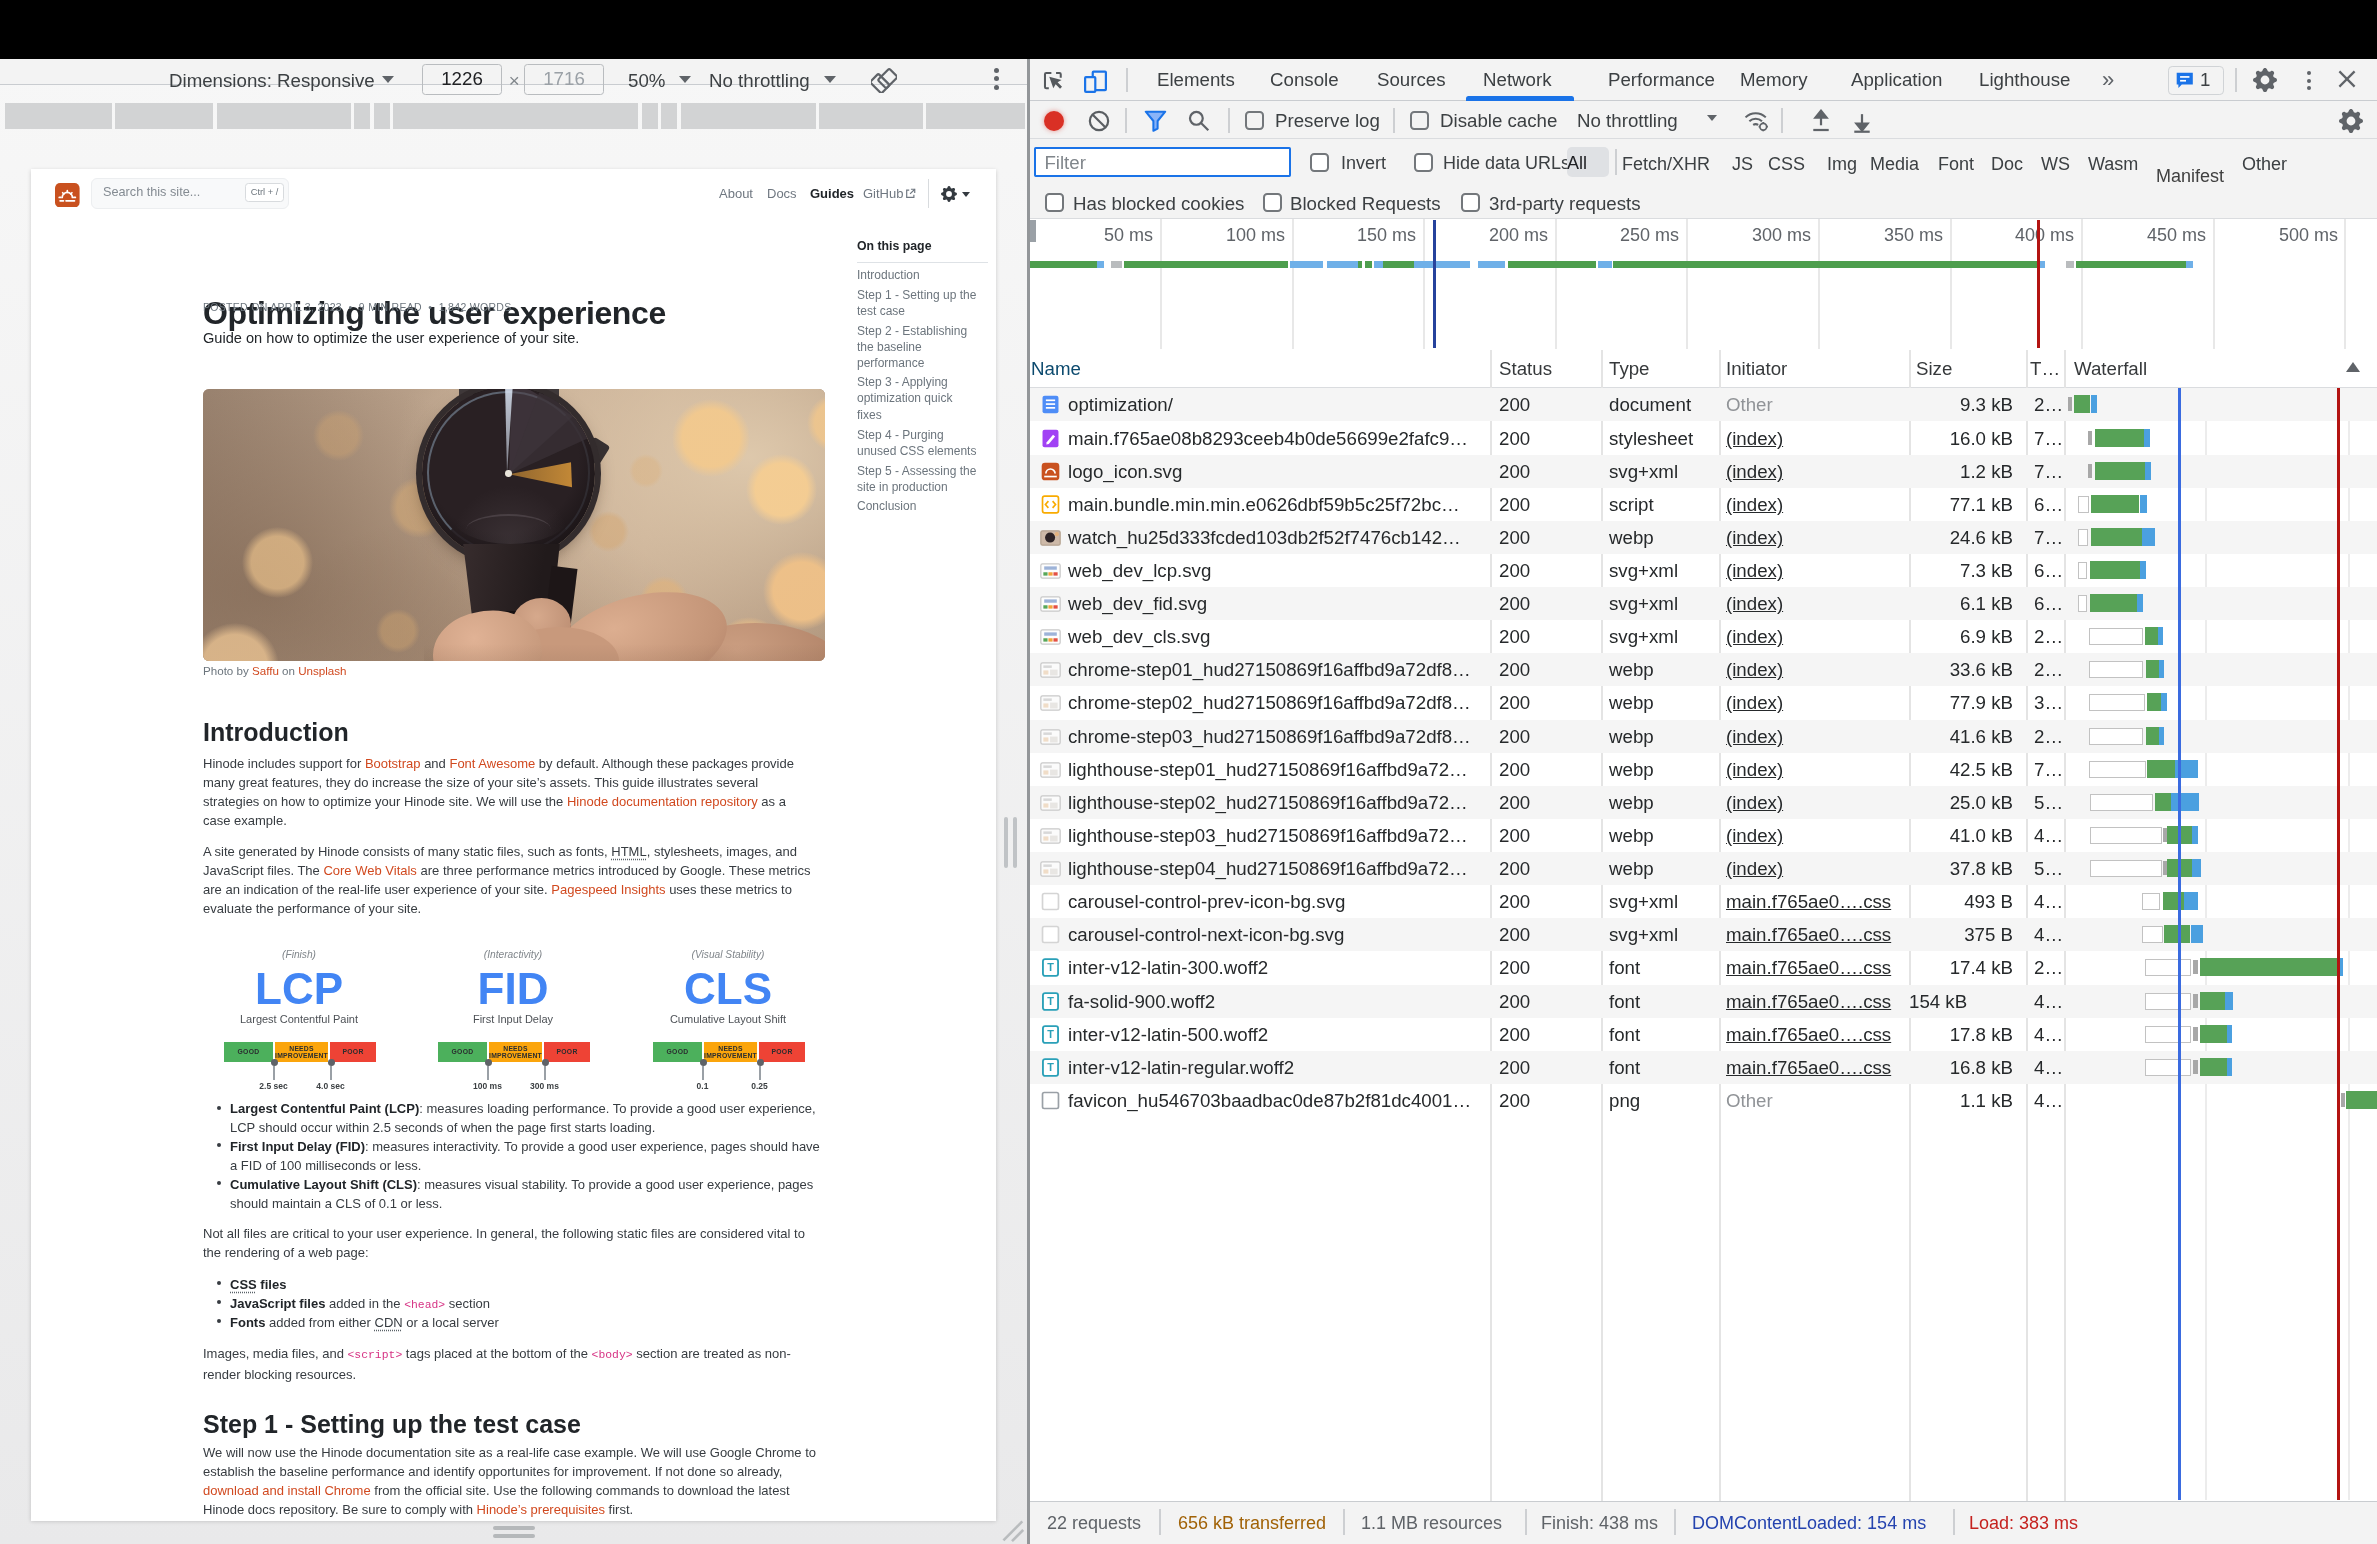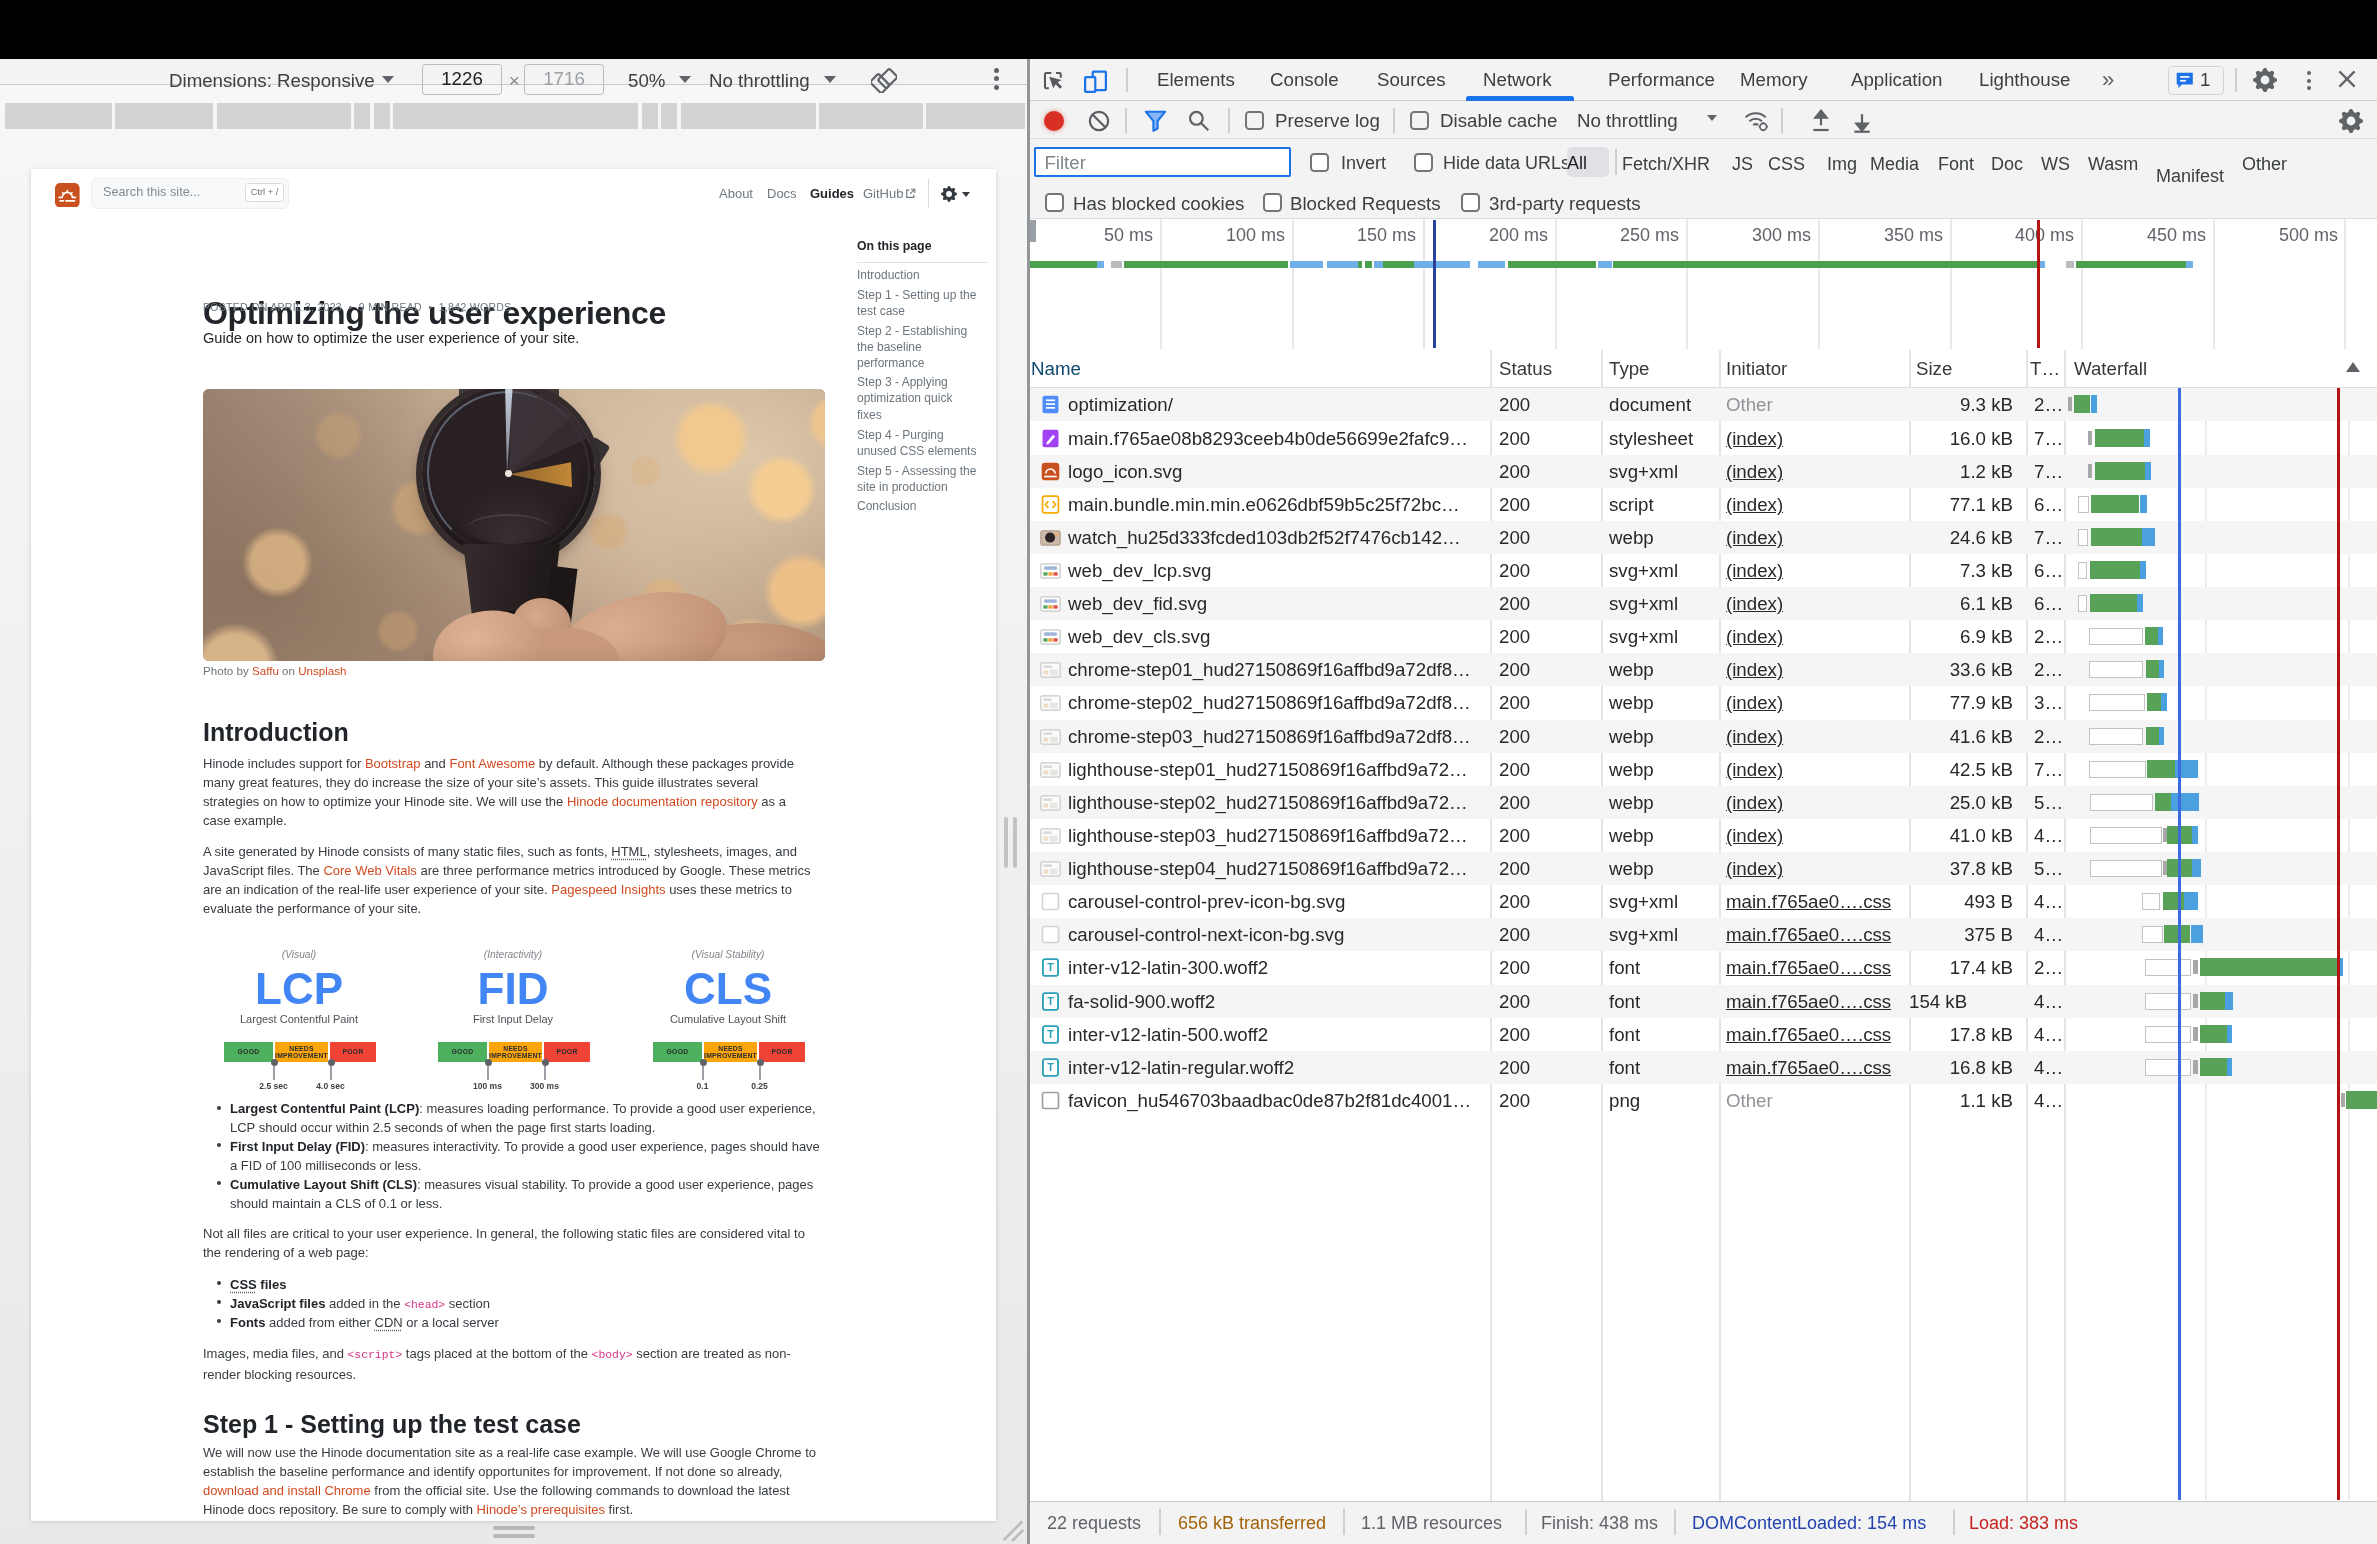--- a/index.html
+++ b/index.html
@@ -150,21 +150,21 @@
           <div class="abs" style="left:348px;top:207px;width:178px;height:95px;border-radius:50%;transform:rotate(-15deg);background:radial-gradient(ellipse at 38% 28%,#dcae90,#c39477 70%,#b08169 100%)"></div>
           <div class="abs" style="left:309px;top:209px;width:59px;height:53px;border-radius:50%;background:radial-gradient(circle at 42% 35%,#d6a98c,#bd8f74 80%)"></div>
           <div class="abs" style="left:297px;top:238px;width:119px;height:68px;border-radius:50%;background:#c8997c"></div>
           <div class="abs" style="left:230px;top:222px;width:109px;height:85px;border-radius:48%;transform:rotate(-8deg);background:radial-gradient(ellipse at 40% 30%,#e0b295,#c79a7d 75%,#b3846a 100%)"></div>
           <div class="abs" style="left:221px;top:255px;width:408px;height:51px;background:linear-gradient(rgba(82,58,44,0),rgba(82,58,44,.25))"></div>
         </div>
         <div class="pc" style="left:172px;top:495px;font-size:11.6px;color:#6c757d;">Photo by <span class="lnk">Saffu</span> on <span class="lnk">Unsplash</span></div>
         <div class="pc" style="left:172px;top:549px;font-size:25px;color:#212529;font-weight:bold;">Introduction</div>
         <div class="pc body-t" style="left:172px;top:585px;width:662px;">Hinode includes support for <span class="lnk">Bootstrap</span> and <span class="lnk">Font Awesome</span> by default. Although these packages provide<br>many great features, they do increase the size of your site’s assets. This guide illustrates several<br>strategies on how to optimize your Hinode site. We will use the <span class="lnk">Hinode documentation repository</span> as a<br>case example.</div>
         <div class="pc body-t" style="left:172px;top:673px;width:662px;">A site generated by Hinode consists of many static files, such as fonts, <span class="abbr">HTML</span>, stylesheets, images, and<br>JavaScript files. The <span class="lnk">Core Web Vitals</span> are three performance metrics introduced by Google. These metrics<br>are an indication of the real-life user experience of your site. <span class="lnk">Pagespeed Insights</span> uses these metrics to<br>evaluate the performance of your site.</div>
-        <div class="pc" style="left:268px;top:777px;width:0"><div style="display:inline-block;transform:translateX(-50%);font-size:10.2px;color:#80868b;font-style:italic;white-space:nowrap">(Visual)</div></div>
+        <div class="pc" style="left:268px;top:777px;width:0"><div style="display:inline-block;transform:translateX(-50%);font-size:10.2px;color:#80868b;font-style:italic;white-space:nowrap">(Finish)</div></div>
         <div class="pc" style="left:268px;top:795px;width:0"><div style="display:inline-block;transform:translateX(-50%);font-size:44px;font-weight:bold;color:#4285f4;white-space:nowrap">LCP</div></div>
         <div class="pc" style="left:268px;top:842px;width:0"><div style="display:inline-block;transform:translateX(-50%);font-size:11px;color:#4d5156;white-space:nowrap">Largest Contentful Paint</div></div>
         <div class="pc" style="left:193px;top:873px;width:152px;height:20.4px">
           <div class="abs" style="left:0;top:0;width:49px;height:20.4px;background:#4cb05c"></div>
           <div class="abs" style="left:51px;top:0;width:53px;height:20.4px;background:#fba50c"></div>
           <div class="abs" style="left:106px;top:0;width:46px;height:20.4px;background:#ee4335"></div>
           <div class="abs" style="left:0;top:0;width:49px;height:20.4px;font-size:6.8px;font-weight:bold;color:#2a2d2f;text-align:center;line-height:20.4px;letter-spacing:0.3px">GOOD</div>
           <div class="abs" style="left:51px;top:2.5px;width:53px;font-size:6.8px;font-weight:bold;color:#2a2d2f;text-align:center;line-height:7.6px;letter-spacing:0.2px">NEEDS<br>IMPROVEMENT</div>
           <div class="abs" style="left:106px;top:0;width:46px;height:20.4px;font-size:6.8px;font-weight:bold;color:#2a2d2f;text-align:center;line-height:20.4px;letter-spacing:0.3px">POOR</div>
           <div class="abs" style="left:47px;top:17px;width:6.8px;height:6.8px;border-radius:50%;background:#5f6368"></div>

